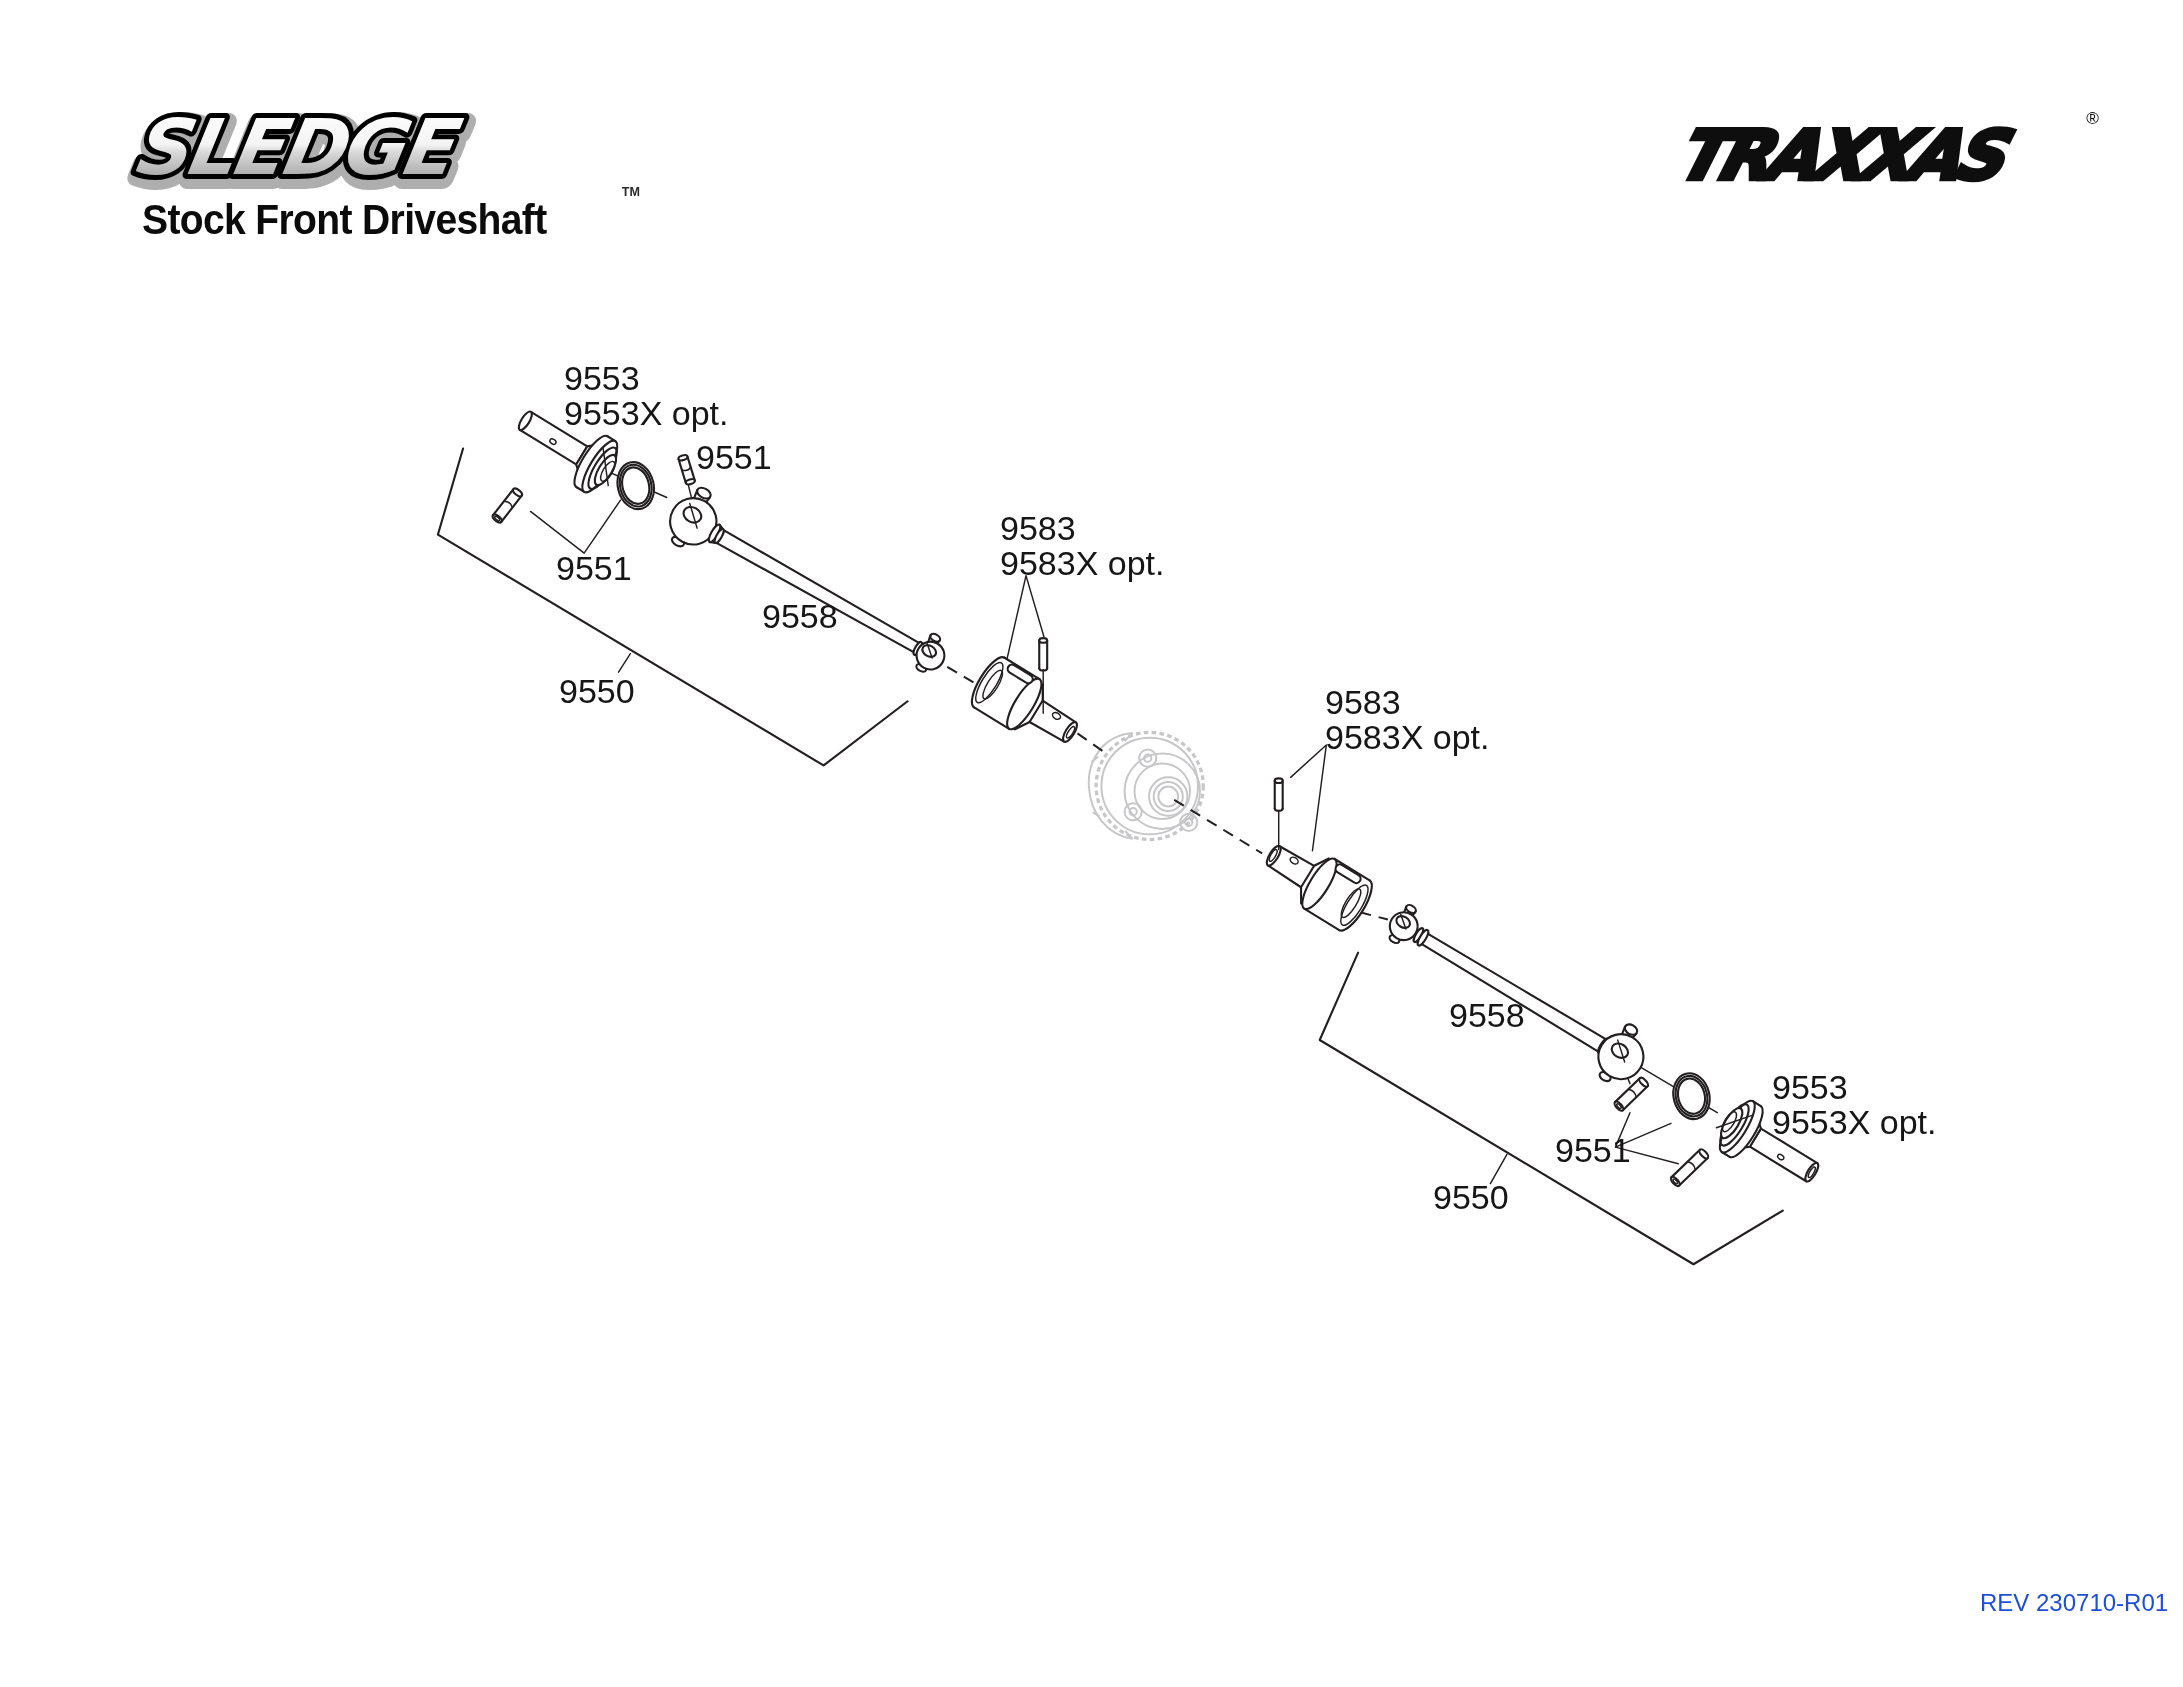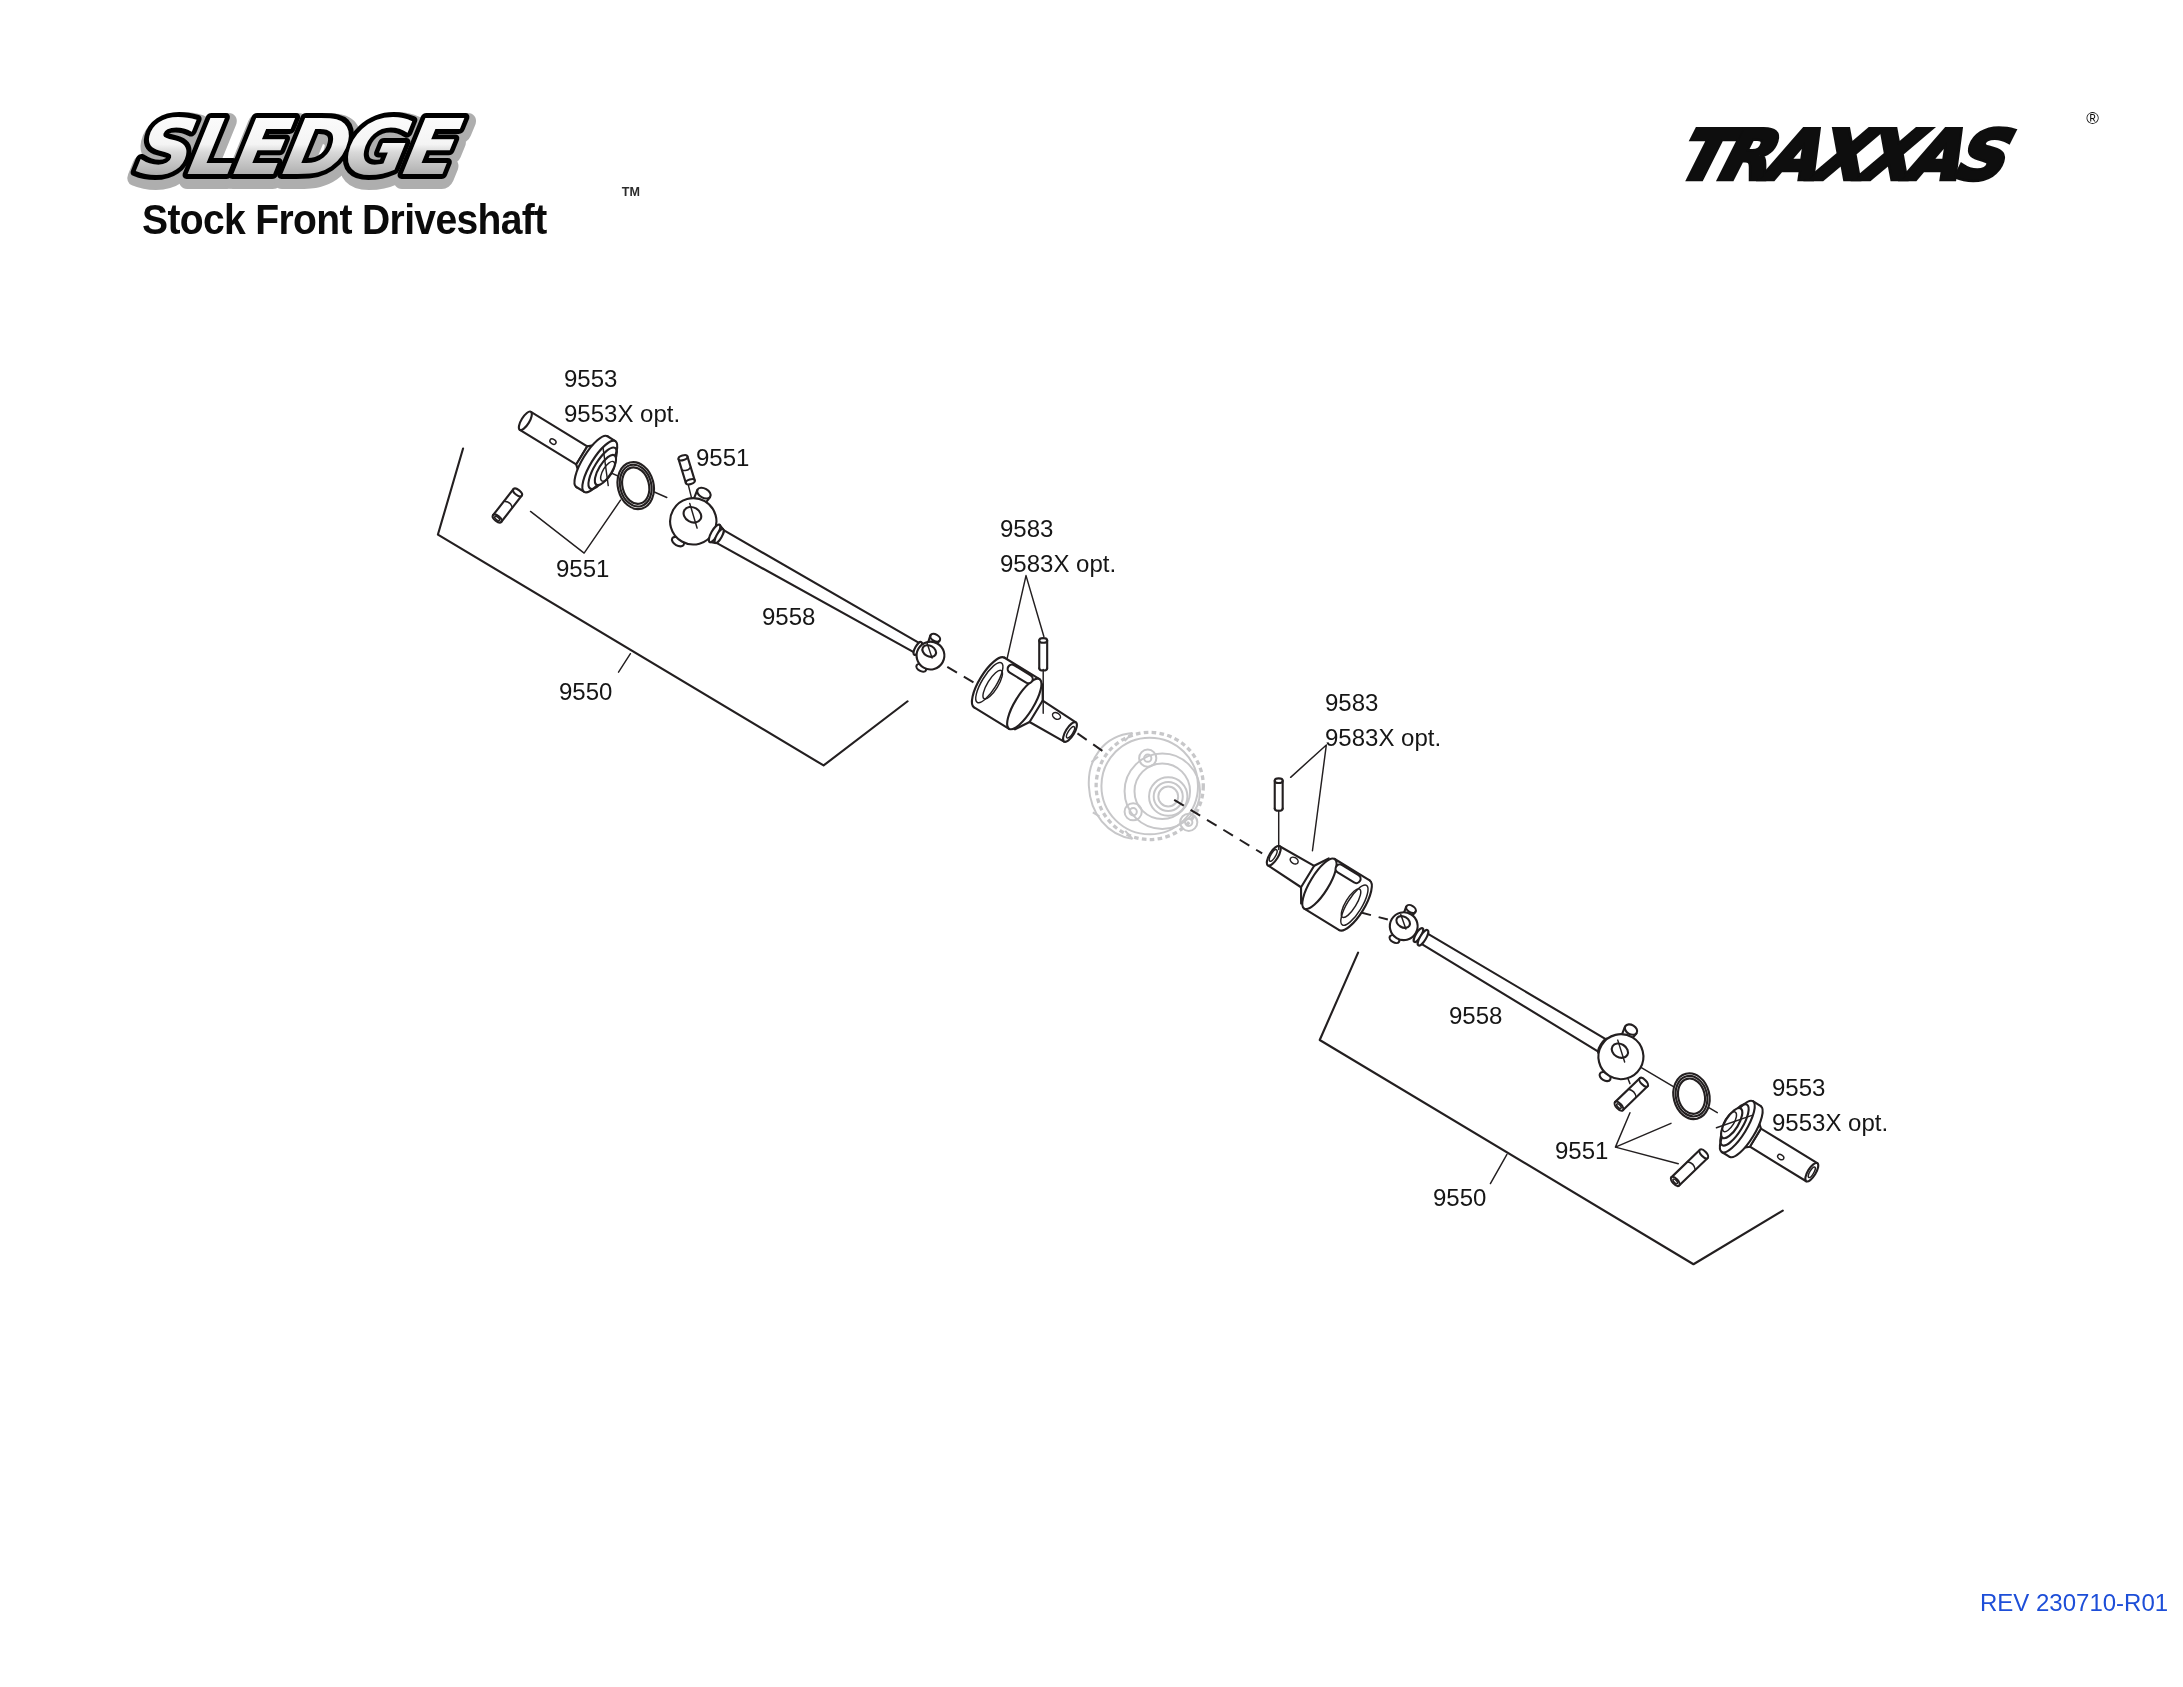--- a/index.html
+++ b/index.html
@@ -11,21 +11,21 @@
   
   #sledge-logo{left:124px;top:91px;width:523px;height:116px;}
   #page-title{
     left:142px;top:196px;font-size:42px;font-weight:bold;color:#0b0b0b;
     transform:scaleX(.93);transform-origin:left top;white-space:nowrap;
     letter-spacing:-0.7px;
   }
   #traxxas-logo{left:1675px;top:98px;width:443px;height:119px;}
   
   .lbl{
-    position:absolute;font-size:24px;line-height:35px;color:var(--label,#161616);
+    position:absolute;font-size:34px;line-height:35px;color:var(--label,#161616);
     white-space:nowrap;letter-spacing:0;
   }
   #rev-label{
     position:absolute;left:1980px;top:1589px;font-size:24px;color:#1d4ed8;
     white-space:nowrap;
   }
   
   .ln{stroke:var(--line,#231f20);stroke-width:3.2;fill:none;stroke-linecap:round;stroke-linejoin:round;}
   .lnf{stroke:var(--line,#231f20);stroke-width:3.2;fill:#fff;stroke-linecap:round;stroke-linejoin:round;}
   .fill{fill:#fff;stroke:none;}

